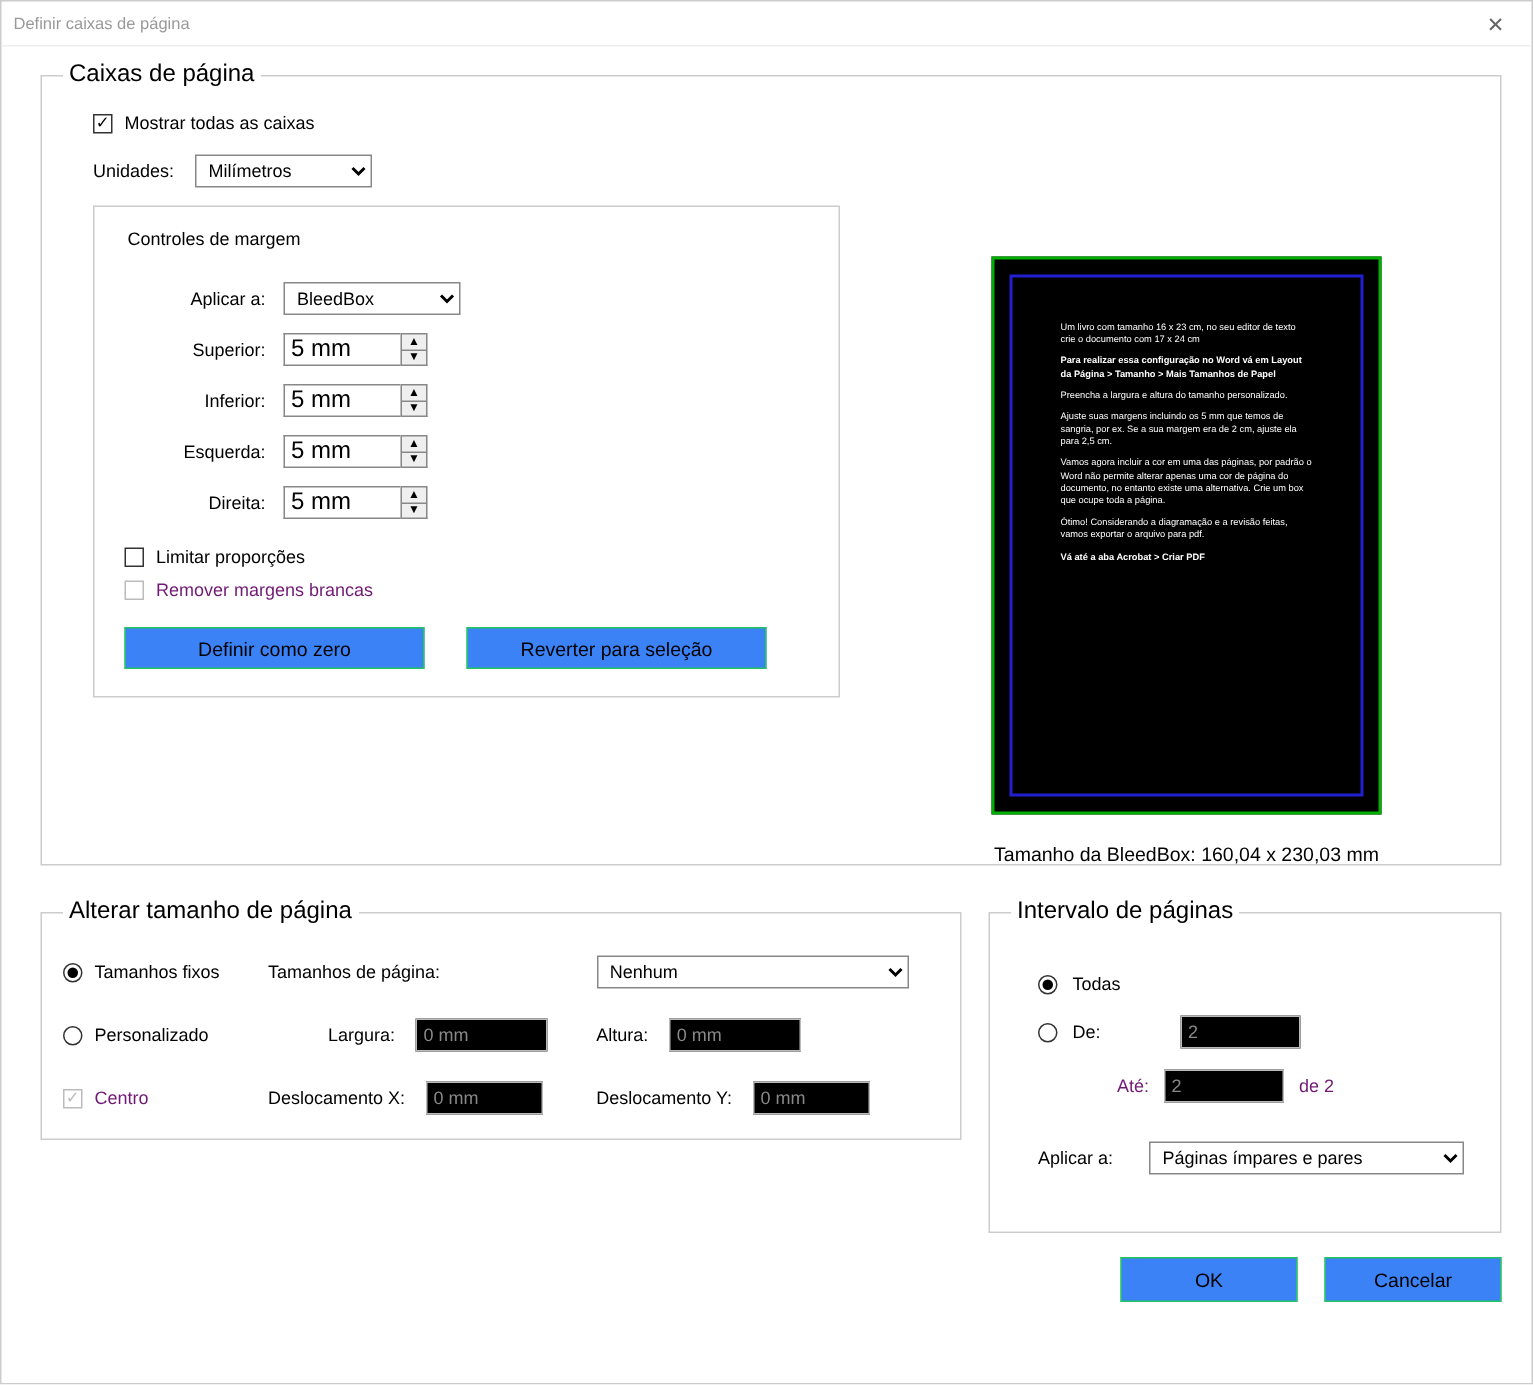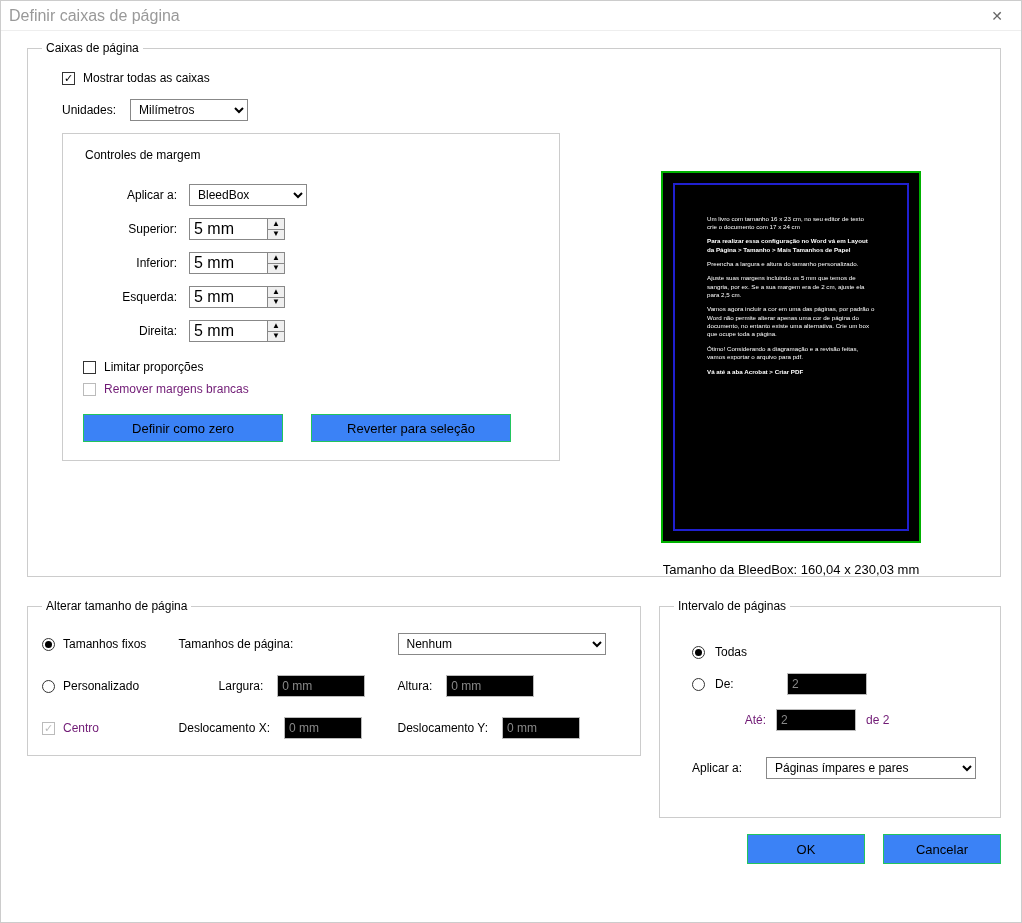--- a/index.html
+++ b/index.html
@@ -12,28 +12,28 @@
     width: 1022px;
     height: 923px;
     overflow: hidden;
   }
   .window { width: 1022px; height: 923px; border: 1px solid #ccc; display:flex; flex-direction:column; }
   .titlebar {
     height: 30px; display:flex; align-items:center; justify-content:space-between;
     padding: 0 8px; border-bottom: 1px solid #eee;
     color: #999;
   }
-  .title-text { font-size: 16px; }
+  .title-text { font-size: 11px; }
   .close-x { width:32px; text-align:center; font-size:14px; color:#666; cursor:pointer; }
   .content { flex:1; padding: 10px 20px 16px 26px; position:relative; }
 
   fieldset.group {
     border: 1px solid #ccc; padding: 10px 14px 16px 14px; margin:0;
   }
-  fieldset.group > legend { padding: 0 4px; color:#000; font-size:12px; }
+  fieldset.group > legend { padding: 0 4px; color:#000; font-size:16px; }
 
   .row { display:flex; align-items:center; gap:8px; }
   .checkbox { width:13px; height:13px; border:1px solid #333; display:inline-flex; align-items:center; justify-content:center; font-size:10px; line-height:1; }
   .checkbox.checked::after { content:"✓"; font-size:11px; }
   .checkbox.disabled { border-color:#bbb; color:#bbb; }
   .label { color:#000; }
   .label.disabled { color:#701a75; }
 
   select.combo, .combo {
     height:22px; font-size:12px; border:1px solid #888; background:#fff; padding:0 4px;

